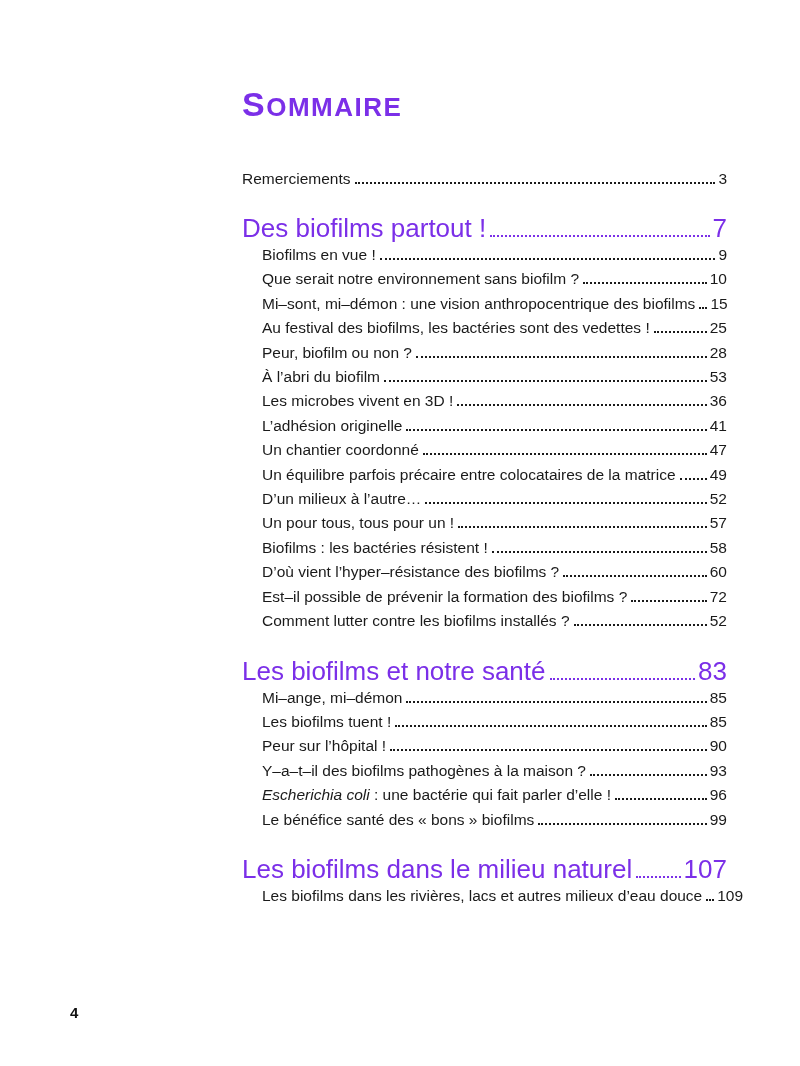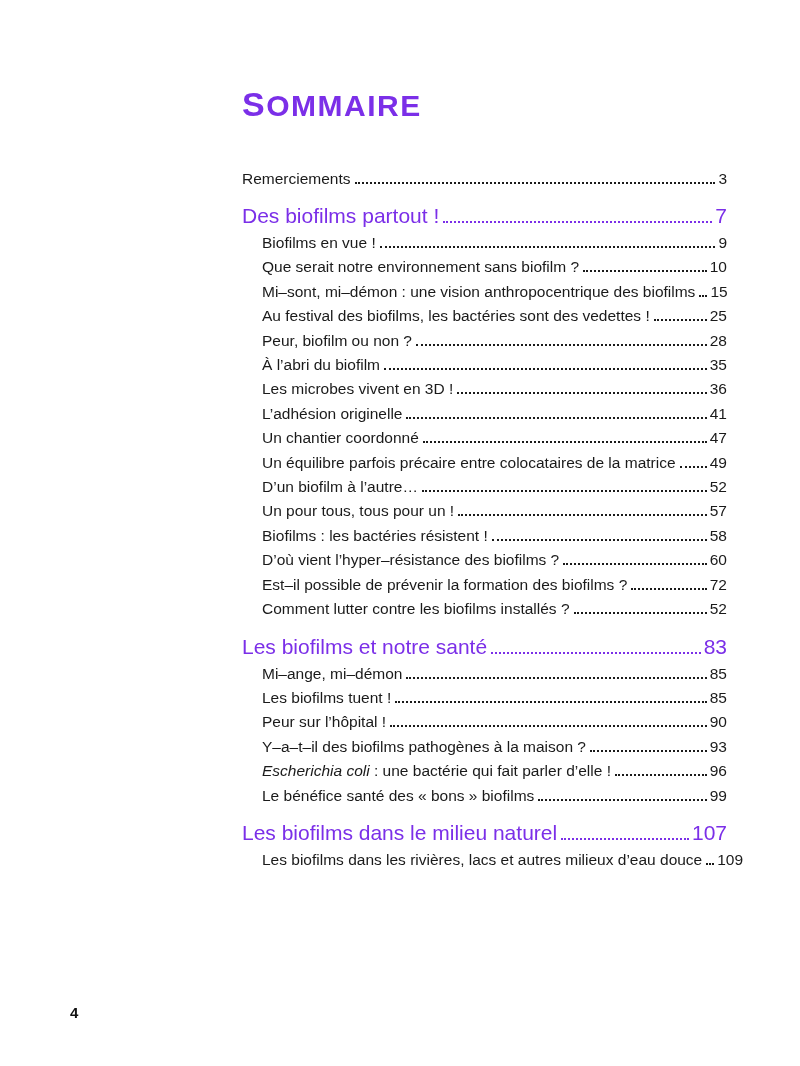--- a/index.html
+++ b/index.html
@@ -14,30 +14,30 @@
   }
   .title {
     position:absolute; left:242px; top:86px;
     color:var(--accent);
     font-weight:bold;
     letter-spacing:1.5px;
     line-height:36px;
     white-space:nowrap;
   }
   .title .first { font-size:34px; }
-  .title .rest  { font-size:30px; }
+  .title .rest  { font-size:26px; }
 
   .toc {
     position:absolute; left:242px; top:166px; width:485px;
   }
   .row { display:flex; align-items:baseline; }
   .row.top  { font-size:15.5px; line-height:25px; }
   .row.sub  { font-size:15.5px; line-height:24.4px; padding-left:20px; }
   .row.heading {
-    font-size:21px; line-height:30px; margin-top:10px;
+    font-size:26px; line-height:30px; margin-top:22px;
     color:var(--accent);
   }
   .group:first-child .row.top { margin-bottom:3px; }
   .label { white-space:nowrap; }
   .it { font-style:italic;margin-top:15px; }
   .leader {
     flex:1 1 auto;
     min-width:8px;
     border-bottom:2px dotted currentColor;
     margin:0 3px 0 4px;
@@ -93,21 +93,21 @@
       <div class="row sub">
         <span class="label">Peur, biofilm ou non ?</span>
         <span class="leader"></span>
         <span class="pagenum">28</span>
       </div>
     </div>
     <div class="group">
       <div class="row sub">
         <span class="label">À l’abri du biofilm</span>
         <span class="leader"></span>
-        <span class="pagenum">35</span>
+        <span class="pagenum">53</span>
       </div>
       <div class="row sub">
         <span class="label">Les microbes vivent en 3D !</span>
         <span class="leader"></span>
         <span class="pagenum">36</span>
       </div>
       <div class="row sub">
         <span class="label">L’adhésion originelle</span>
         <span class="leader"></span>
         <span class="pagenum">41</span>
@@ -116,21 +116,21 @@
         <span class="label">Un chantier coordonné</span>
         <span class="leader"></span>
         <span class="pagenum">47</span>
       </div>
       <div class="row sub">
         <span class="label">Un équilibre parfois précaire entre colocataires de la matrice</span>
         <span class="leader"></span>
         <span class="pagenum">49</span>
       </div>
       <div class="row sub">
-        <span class="label">D’un biofilm à l’autre…</span>
+        <span class="label">D’un milieux à l’autre…</span>
         <span class="leader"></span>
         <span class="pagenum">52</span>
       </div>
     </div>
     <div class="group">
       <div class="row sub">
         <span class="label">Un pour tous, tous pour un !</span>
         <span class="leader"></span>
         <span class="pagenum">57</span>
       </div>

